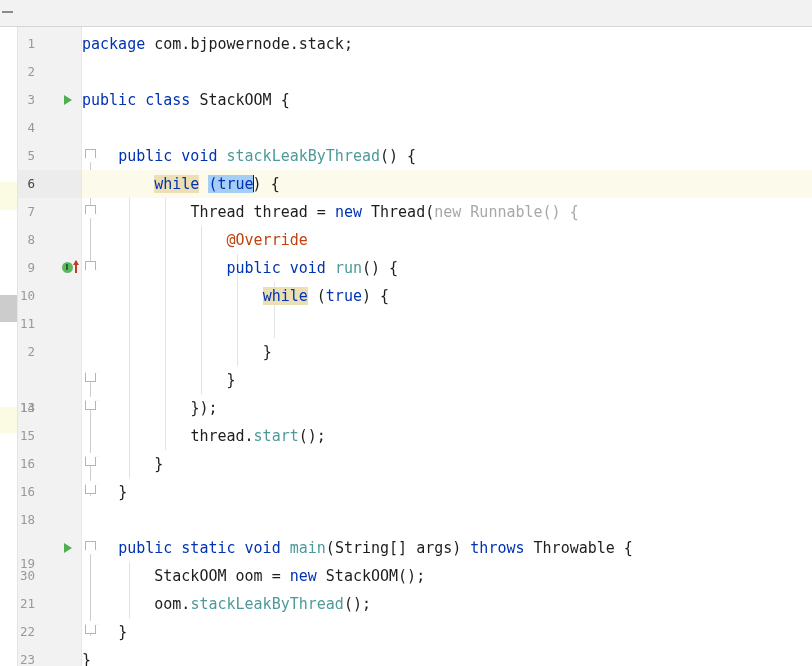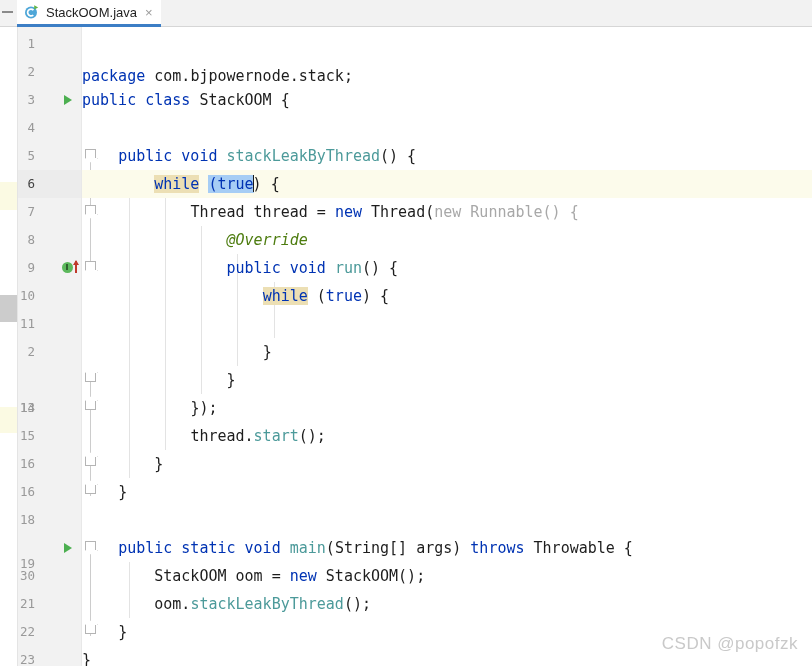--- a/index.html
+++ b/index.html
@@ -195,21 +195,21 @@
   }
   .hl-row { background: #fcfbeb; }
   .gut-hl { background: #ececec; }
   .indent {
     position: absolute;
     width: 1px;
     background: #e3e3e3;
   }
   .kw   { color: #0033b3; }
   .meth { color: #4c9a9a; }
-  .anno { color: #4d7c0f; font-style: italic; }
+  .anno { color: #c2410c; }
   .dim  { color: #a8a8a8; }
   .plain{ color: #1d1d1d; }
   .occ  { background: #ecdfb4; }
   .sel  { background: #a6cdf5; }
   .caret {
     display: inline-block;
     width: 0;
     border-left: 1.5px solid #1a1a1a;
     height: 17px;
     vertical-align: -3px;
@@ -226,31 +226,20 @@
     color: #c9c9c9;
     letter-spacing: 0.5px;
   }
 </style>
 </head>
 <body>
 
 <div id="tabbar">
   <div id="collapse-handle"></div>
 
-  <div id="tab-stack">
-    <span id="tab-icon">
-      <svg width="16" height="16" viewBox="0 0 16 16">
-        <circle cx="7" cy="8.5" r="6" fill="#4da6d8"></circle>
-        <path d="M7 4.2a4.3 4.3 0 1 0 2.9 7.5l-1.3-1.3A2.5 2.5 0 1 1 7 6a2.5 2.5 0 0 1 1.8.8l1.3-1.3A4.3 4.3 0 0 0 7 4.2z" fill="#ffffff"></path>
-        <path d="M10.2 1.3l4 2.1-4 2.1z" fill="#62b543"></path>
-      </svg>
-    </span>
-    <span class="tab-label">StackOOM.java</span>
-    <span class="tab-close">×</span>
-  </div>
 </div>
 
 <div id="editor">
 
   <div id="leftstrip">
     <div class="strip-mark" style="top:155px;height:28px;background:#fbfae3;"></div>
     <div class="strip-mark" style="top:268px;height:27px;background:#cccccc;"></div>
     <div class="strip-mark" style="top:380px;height:26px;background:#fbfae3;"></div>
   </div>
 
@@ -321,21 +310,21 @@
   <div id="codearea">
     <div id="indent-guides">
         <div class="indent" style="left: 47px; top: 143px; height: 308px;"></div>
         <div class="indent" style="left: 83px; top: 171px; height: 252px;"></div>
         <div class="indent" style="left: 119px; top: 199px; height: 168px;"></div>
         <div class="indent" style="left: 155px; top: 227px; height: 112px;"></div>
         <div class="indent" style="left: 192px; top: 255px; height: 56px;"></div>
         <div class="indent" style="left: 47px; top: 535px; height: 56px;"></div>
       </div>
     <div id="rows">
-        <div class="row" style="top: 3px; margin-top: 32px;"><span class="kw">package</span><span class="plain"> </span><span class="plain">com</span><span class="plain">.</span><span class="plain">bjpowernode</span><span class="plain">.</span><span class="plain">stack</span><span class="plain">;</span></div>
+        <div class="row" style="top: 3px;"><span class="kw">package</span><span class="plain"> </span><span class="plain">com</span><span class="plain">.</span><span class="plain">bjpowernode</span><span class="plain">.</span><span class="plain">stack</span><span class="plain">;</span></div>
         <div class="row" style="top: 31px;"></div>
         <div class="row" style="top: 59px;"><span class="kw">public</span><span class="plain"> </span><span class="kw">class</span><span class="plain"> </span><span class="plain">StackOOM</span><span class="plain"> {</span></div>
         <div class="row" style="top: 87px;"></div>
         <div class="row" style="top: 115px;">    <span class="kw">public</span><span class="plain"> </span><span class="kw">void</span><span class="plain"> </span><span class="meth">stackLeakByThread</span><span class="plain">() {</span></div>
         <div class="row hl-row" style="top: 143px;">        <span class="kw occ">while</span><span class="plain"> </span><span class="kw sel">(true</span><span class="caret"></span><span class="plain">) {</span></div>
         <div class="row" style="top: 171px;">            <span class="plain">Thread thread = </span><span class="kw">new</span><span class="plain"> Thread(</span><span class="dim">new Runnable() {</span></div>
         <div class="row" style="top: 199px;">                <span class="anno">@Override</span></div>
         <div class="row" style="top: 227px;">                <span class="kw">public</span><span class="plain"> </span><span class="kw">void</span><span class="plain"> </span><span class="meth">run</span><span class="plain">() {</span></div>
         <div class="row" style="top: 255px;">                    <span class="kw occ">while</span><span class="plain"> (</span><span class="kw">true</span><span class="plain">) {</span></div>
         <div class="row" style="top: 283px;"></div>
@@ -347,14 +336,13 @@
         <div class="row" style="top: 451px;">    <span class="plain">}</span></div>
         <div class="row" style="top: 479px;"></div>
         <div class="row" style="top: 507px;">    <span class="kw">public</span><span class="plain"> </span><span class="kw">static</span><span class="plain"> </span><span class="kw">void</span><span class="plain"> </span><span class="meth">main</span><span class="plain">(</span><span class="plain">String</span><span class="plain">[] </span><span class="plain">args</span><span class="plain">) </span><span class="kw">throws</span><span class="plain"> </span><span class="plain">Throwable</span><span class="plain"> {</span></div>
         <div class="row" style="top: 535px;">        <span class="plain">StackOOM</span><span class="plain"> </span><span class="plain">oom</span><span class="plain"> = </span><span class="kw">new</span><span class="plain"> </span><span class="plain">StackOOM</span><span class="plain">();</span></div>
         <div class="row" style="top: 563px;">        <span class="plain">oom</span><span class="plain">.</span><span class="meth">stackLeakByThread</span><span class="plain">();</span></div>
         <div class="row" style="top: 591px;">    <span class="plain">}</span></div>
         <div class="row" style="top: 619px;"><span class="plain">}</span></div>
       </div>
   </div>
 
-  <div id="watermark">CSDN @popofzk</div>
 </div>
 
 </body></html>

